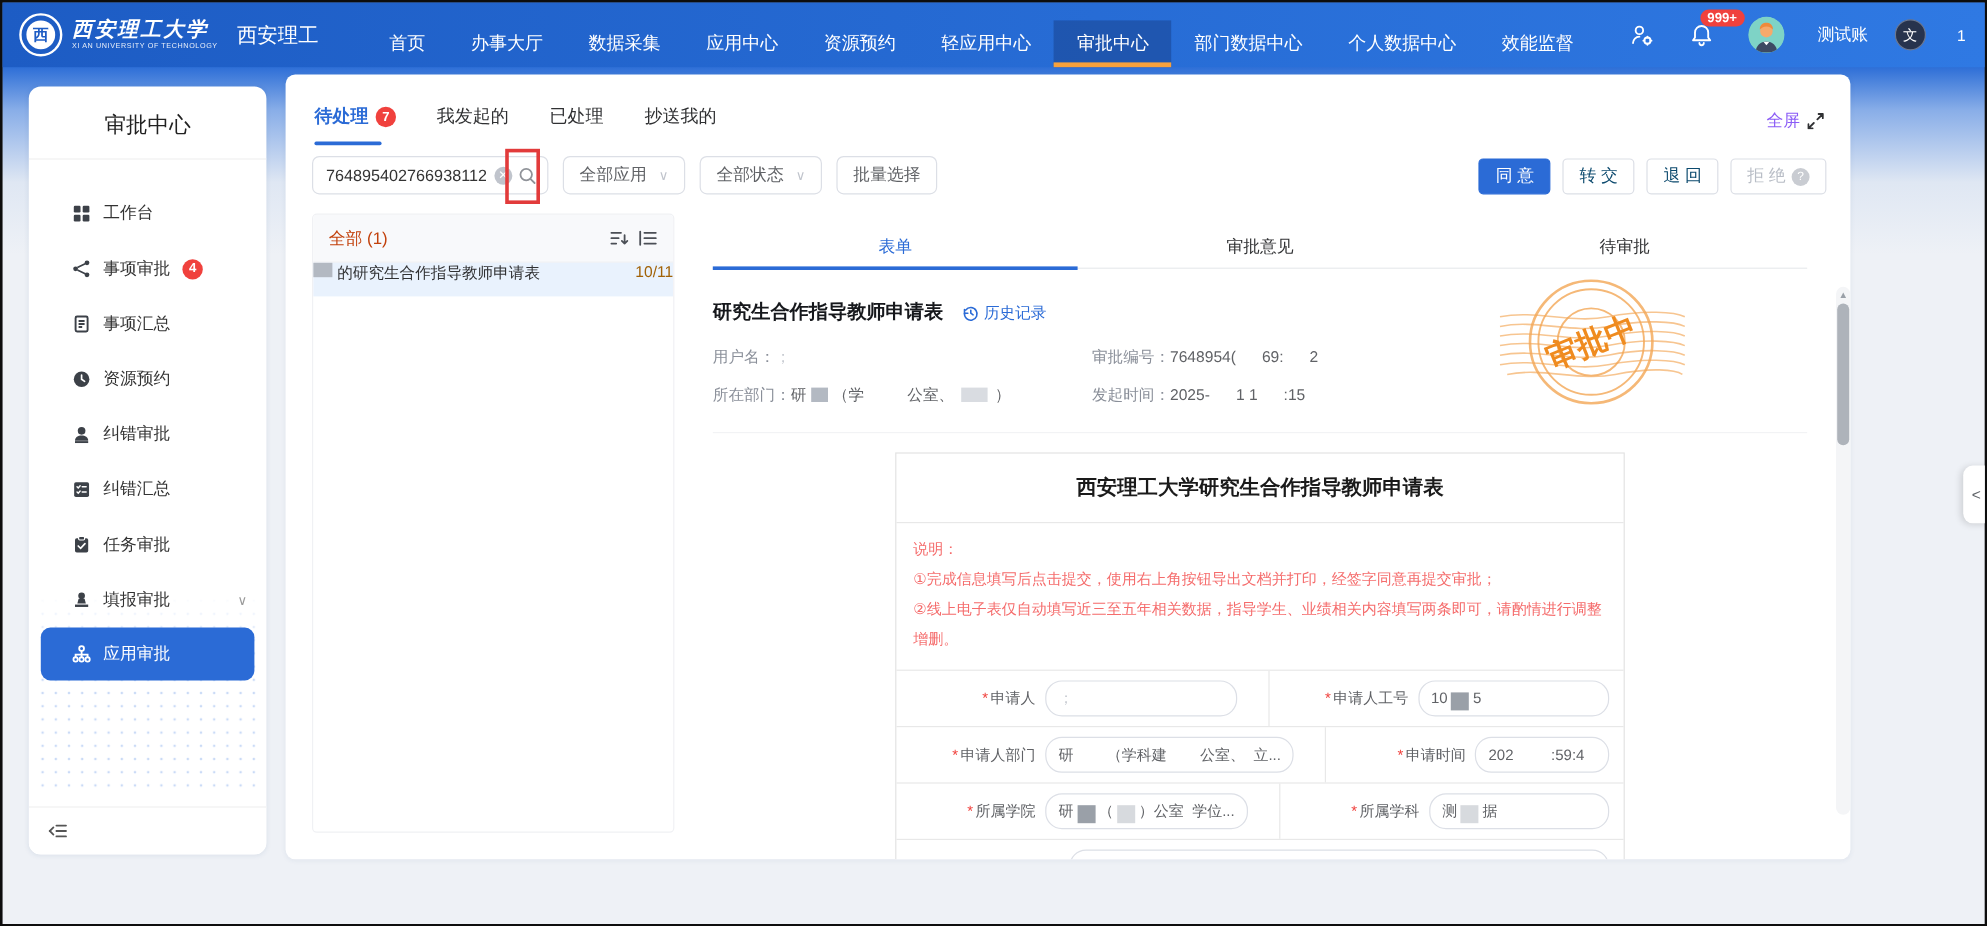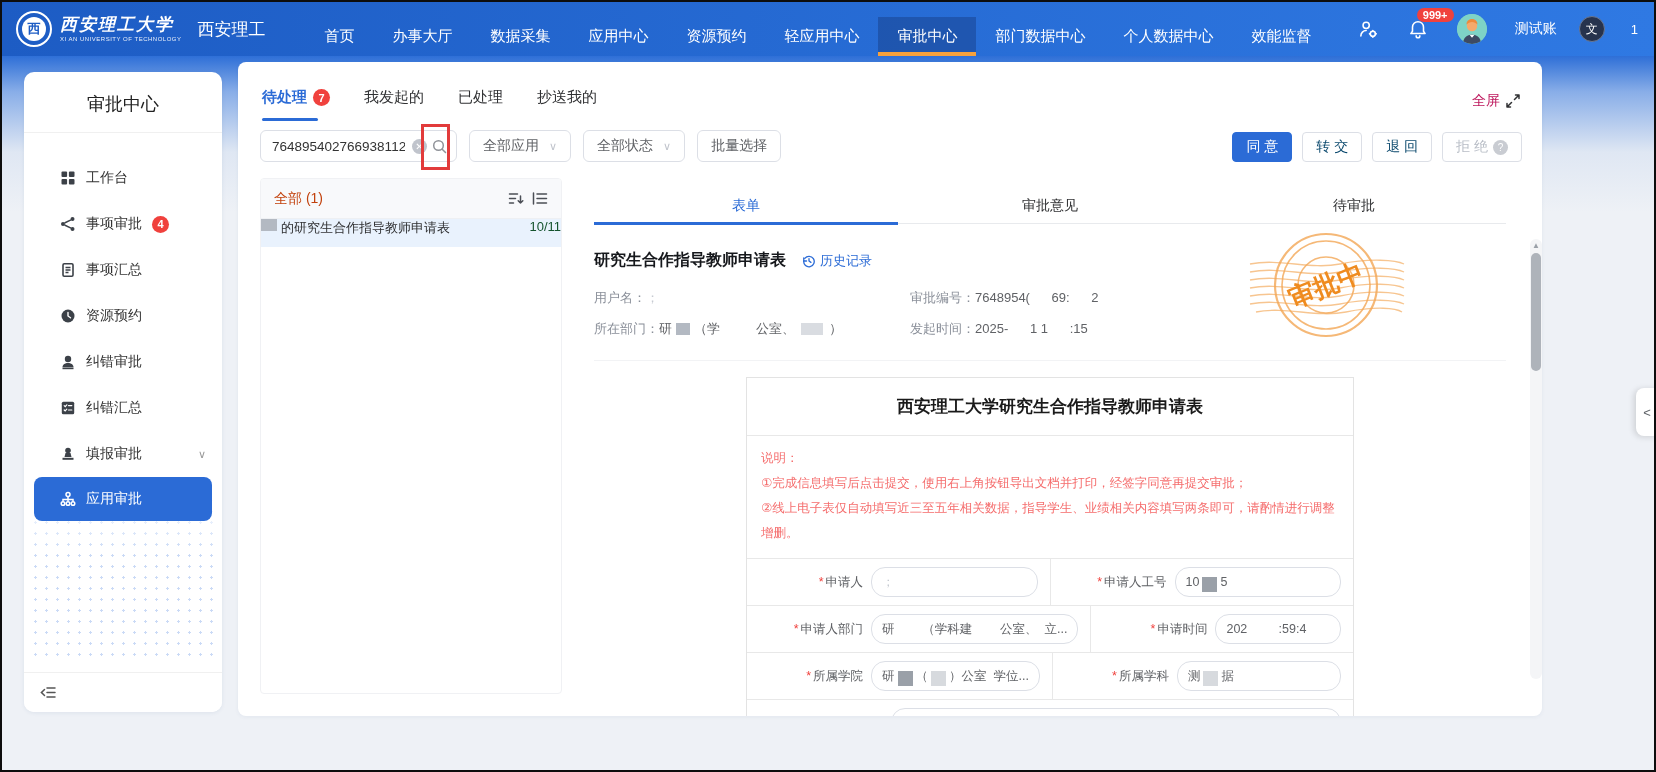--- a/index.html
+++ b/index.html
@@ -49,21 +49,21 @@
   .sb-footer{margin-top:auto;border-top:1px solid #f0f0f0;padding:12px 16px;position:relative;z-index:2;background:#fff;}
   
   .main{position:absolute;left:236px;top:60px;width:1304px;height:654px;background:#fff;border-radius:8px;
         box-shadow:0 1px 4px rgba(30,60,120,.06);overflow:hidden;}
   .tabs-row{position:absolute;top:26px;left:24px;display:flex;gap:34px;font-size:15px;color:#303133;}
   .tab{display:flex;align-items:center;gap:6px;cursor:pointer;position:relative;padding-bottom:2px;}
   .tab.active{color:#2b6bd6;font-weight:bold;}
   .tab.active::after{content:"";position:absolute;left:0;bottom:-12px;width:56px;height:3px;background:#2b6bd6;border-radius:2px;}
   .tab-badge{background:#f0413d;color:#fff;font-size:11px;min-width:17px;height:17px;border-radius:9px;
              display:flex;align-items:center;justify-content:center;font-weight:bold;}
-  .fullscreen{position:absolute;top:30px;right:22px;display:flex;align-items:center;gap:6px;font-size:14px;color:#be185d;cursor:pointer;}
+  .fullscreen{position:absolute;top:30px;right:22px;display:flex;align-items:center;gap:6px;font-size:14px;color:#8b5cf6;cursor:pointer;}
   .filter-row{position:absolute;top:68px;left:22px;display:flex;gap:12px;align-items:center;}
   .searchbox{width:197px;height:32px;border:1px solid #dcdfe6;border-radius:6px;display:flex;align-items:center;padding:0 9px;gap:5px;}
   .searchbox input{border:0;outline:0;flex:1;font-size:13.5px;color:#333;min-width:0;font-family:inherit;background:transparent;}
   .clear-ic{width:15px;height:15px;border-radius:50%;background:#c0c4cc;color:#fff;font-size:10px;display:flex;
             align-items:center;justify-content:center;cursor:pointer;flex:0 0 auto;}
   .annot{position:absolute;left:161px;top:-6px;width:29px;height:46px;border:3px solid #e23b3b;pointer-events:none;z-index:5;}
   .pill{height:32px;border:1px solid #dcdfe6;border-radius:6px;display:flex;align-items:center;gap:10px;
         padding:0 13px;font-size:14px;color:#606266;cursor:pointer;white-space:nowrap;background:#fff;}
   .pill .chev{color:#c0c4cc;font-size:11px;}
   .actions{position:absolute;top:70px;right:20px;display:flex;gap:10px;}
@@ -74,39 +74,39 @@
   .q-ic{width:15px;height:15px;border-radius:50%;background:#c9ccd2;color:#fff;font-size:10px;display:flex;
         align-items:center;justify-content:center;}
   
   .listpanel{position:absolute;left:22px;top:116px;width:302px;height:516px;border:1px solid #f0f1f4;border-radius:4px;overflow:hidden;}
   .list-head{height:40px;background:#f8f9fb;border-bottom:1px solid #eef0f3;display:flex;align-items:center;
              padding:0 13px;font-size:14px;color:#c2410c;}
   .list-head-icons{margin-left:auto;display:flex;align-items:center;gap:8px;color:#4b4f56;}
   .list-item{height:28px;background:#e9f2fd;display:flex;align-items:flex-start;padding:0 0;font-size:13px;color:#303133;cursor:pointer;}
   .redact{display:inline-block;background:#b3b9c2;}
   .redact.light{background:#d9dce1;}
-  .li-count{margin-left:auto;color:#14532d;}
+  .li-count{margin-left:auto;color:#a16207;}
   
   .detail{position:absolute;left:356px;top:126px;right:36px;bottom:0;}
   .dtabs{display:flex;border-bottom:1px solid #e8eaed;height:36px;}
   .dtab{flex:1;display:flex;align-items:center;justify-content:center;font-size:14px;color:#303133;cursor:pointer;position:relative;}
   .dtab.active{color:#2b6bd6;}
   .dtab.active::after{content:"";position:absolute;left:0;right:0;bottom:-2px;height:3px;background:#2b6bd6;}
   .dhead{margin-top:26px;display:flex;align-items:center;gap:16px;}
   .dtitle{font-size:16px;font-weight:bold;color:#16181c;}
   .hist-link{display:flex;align-items:center;gap:4px;color:#2b6bd6;font-size:13px;cursor:pointer;}
   .meta{margin-top:18px;display:grid;grid-template-columns:316px 1fr;grid-row-gap:13px;font-size:13px;color:#8a8f99;}
   .mval{color:#606266;white-space:pre;}
   .stamp{position:absolute;right:100px;top:40px;pointer-events:none;}
   .d-divider{margin-top:22px;border-top:1px solid #f2f3f5;}
   
   .doc{width:608px;margin:16px auto 0;border:1px solid #e3e3e3;background:#fff;}
   .doc-title{padding:17px 10px;text-align:center;font-size:17px;font-weight:bold;color:#1a1a1a;}
   .doc-notes{border-top:1px solid #e8e8e8;padding:10px 14px 12px;color:#f56c6c;font-size:12.5px;line-height:25px;}
-  .doc-row{border-top:1px solid #e8e8e8;display:flex;}
+  .doc-row{border-top:1px solid #e8e8e8;display:flex;gap:14px;}
   .doc-cell{flex:1;display:flex;align-items:center;padding:8px 12px;}
   .doc-cell + .doc-cell{border-left:1px solid #e8e8e8;}
   .fld-label{width:104px;text-align:right;font-size:12.5px;color:#606266;margin-right:8px;flex:0 0 auto;white-space:nowrap;}
   .req{color:#f0413d;margin-right:2px;}
   .fld-input{flex:1;height:30px;border:1px solid #dcdfe6;border-radius:14px;display:flex;align-items:center;
              padding:0 10px;font-size:12.5px;color:#606266;white-space:pre;overflow:hidden;}
   .fld-input .faint{color:#c6cad1;}
   .blk{width:15px;height:15px;display:inline-block;background:#9aa0a8;margin:0 3px;transform:translateY(2px);flex:0 0 auto;}
   .blk.light{background:#d7dade;}
   
@@ -253,20 +253,30 @@
         <span>纠错审批</span>
       </div>
       <div class="sb-item">
         <span>
             <svg width="16" height="16" viewBox="0 0 16 16">
               <rect x="1.8" y="1.8" width="12.4" height="12.4" rx="1.5" fill="currentColor"></rect>
               <path d="M4.2 5.6l1 1 1.6-1.8M8.5 5.6h3.3M4.2 10l1 1 1.6-1.8M8.5 10h3.3" stroke="#fff" stroke-width="1.2" fill="none" stroke-linecap="round"></path>
             </svg>
           </span>
         <span>纠错汇总</span>
+      </div>
+      <div class="sb-item">
+        <span>
+            <svg width="16" height="16" viewBox="0 0 16 16">
+              <rect x="2.5" y="2.5" width="11" height="12" rx="1.5" fill="currentColor"></rect>
+              <rect x="5.5" y="1" width="5" height="3" rx="1" fill="currentColor" stroke="#fff" stroke-width="1"></rect>
+              <path d="M5.2 9l2 2 3.6-4" stroke="#fff" stroke-width="1.4" fill="none" stroke-linecap="round"></path>
+            </svg>
+          </span>
+        <span>任务审批</span>
       </div>
       <div class="sb-item">
         <span>
             <svg width="16" height="16" viewBox="0 0 16 16" fill="currentColor">
               <circle cx="8" cy="4.5" r="2.8"></circle>
               <path d="M5.5 7h5l1 4h-7z"></path>
               <rect x="2.5" y="11.8" width="11" height="2"></rect>
             </svg>
           </span>
         <span>填报审批</span>

